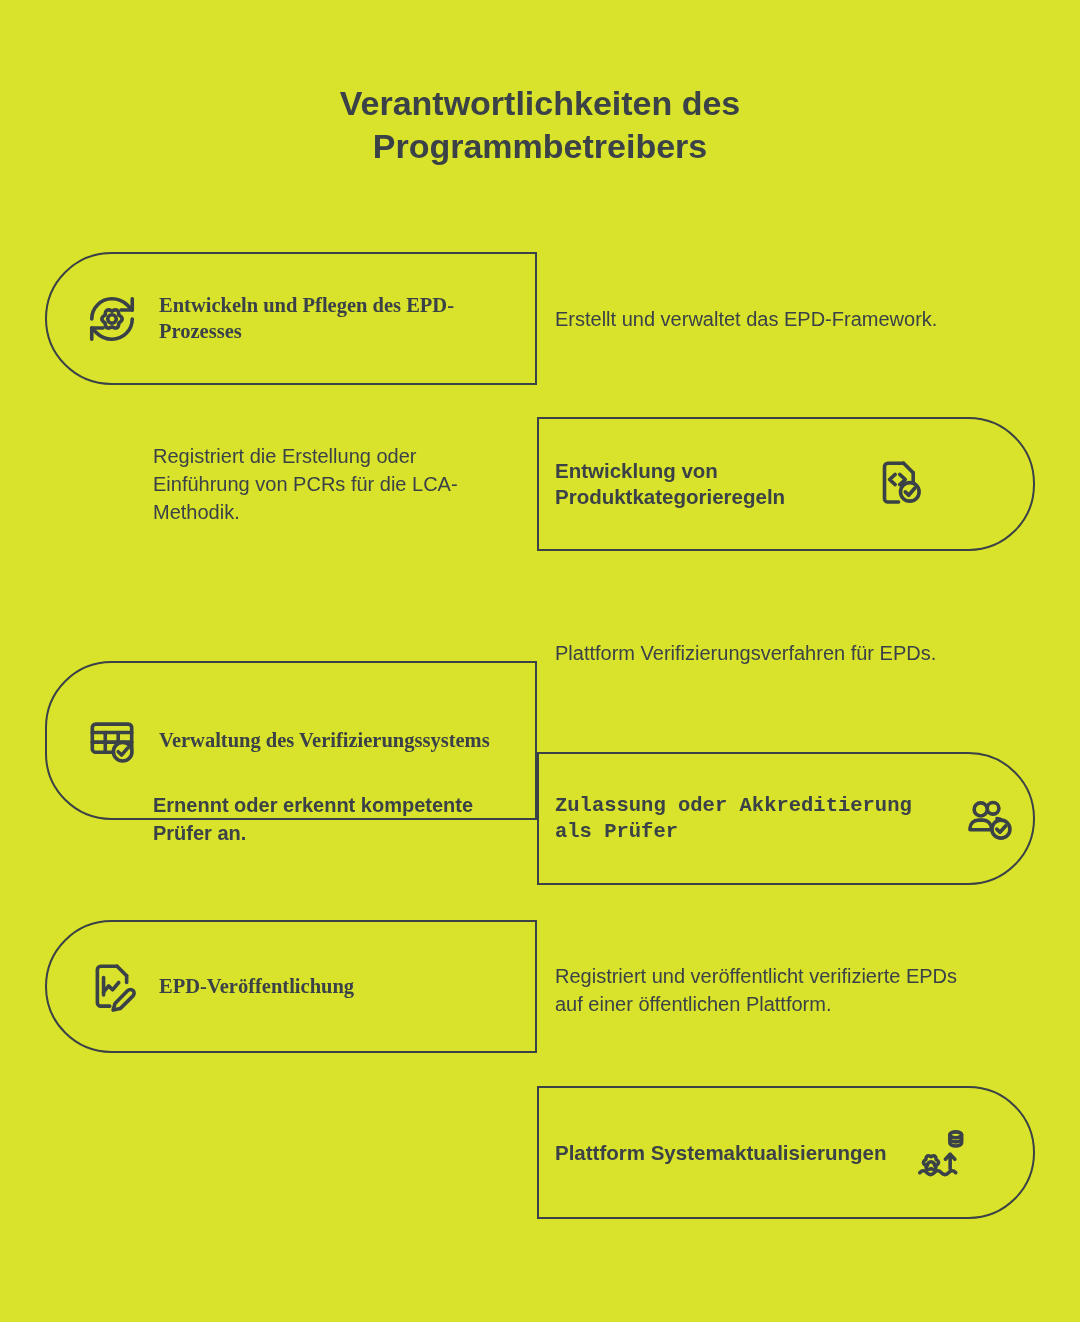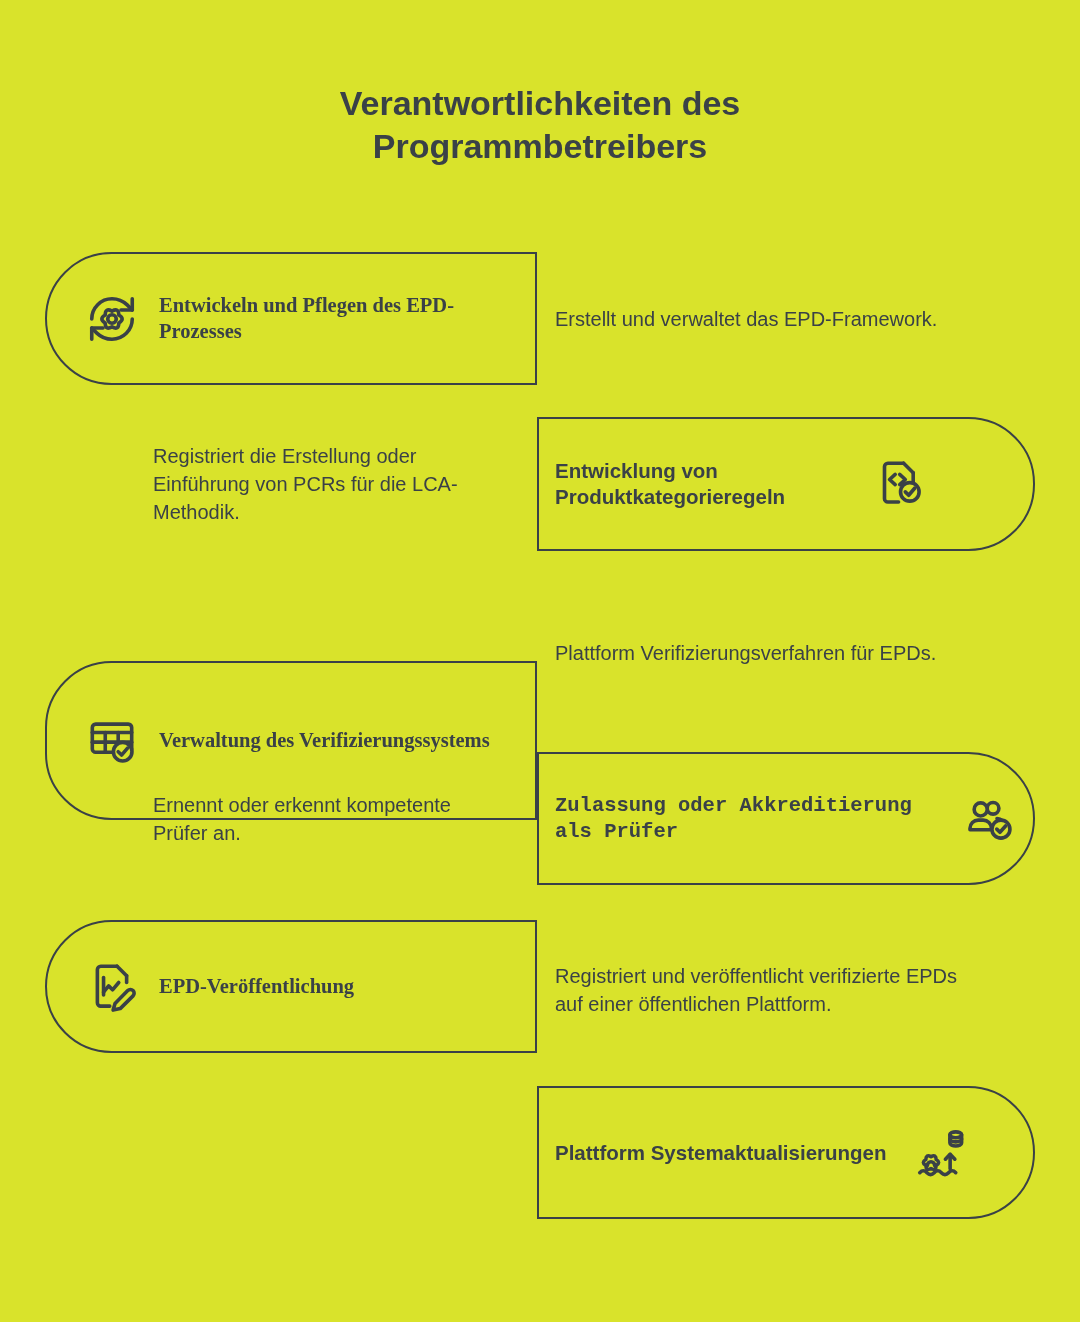--- a/index.html
+++ b/index.html
@@ -37,21 +37,21 @@
     font-size:20px;line-height:1.4;color:#3a4147;
   }
   .icon{flex:0 0 auto;display:block;}
   
   #box1{left:45px;top:252px;width:492px;height:133px;}
   #desc1{left:555px;top:252px;width:460px;height:133px;}
   #desc2{left:153px;top:417px;width:352px;height:134px;}
   #box2{left:537px;top:417px;width:498px;height:134px;}
   #box3{left:45px;top:619px;width:492px;height:159px;margin-top:42px;}
   #desc3{left:555px;top:586px;width:460px;height:133px;}
-  #desc4{left:153px;top:752px;width:352px;height:133px;}
+  #desc4{left:153px;top:752px;width:352px;height:133px;font-weight:bold;}
   #box4{left:537px;top:752px;width:498px;height:133px;font-family:Liberation Mono, monospace;}
   #box5{left:45px;top:920px;width:492px;height:133px;}
   #desc5{left:555px;top:923px;width:420px;height:133px;}
   #desc6{left:153px;top:1086px;width:340px;height:133px;}
   #box6{left:537px;top:1086px;width:498px;height:133px;}
   #box1 .heading{max-width:362px;}
   #box2 .heading{max-width:290px;}
   #box3 .heading{max-width:362px;}
   #box4 .heading{max-width:380px;}
 </style>

